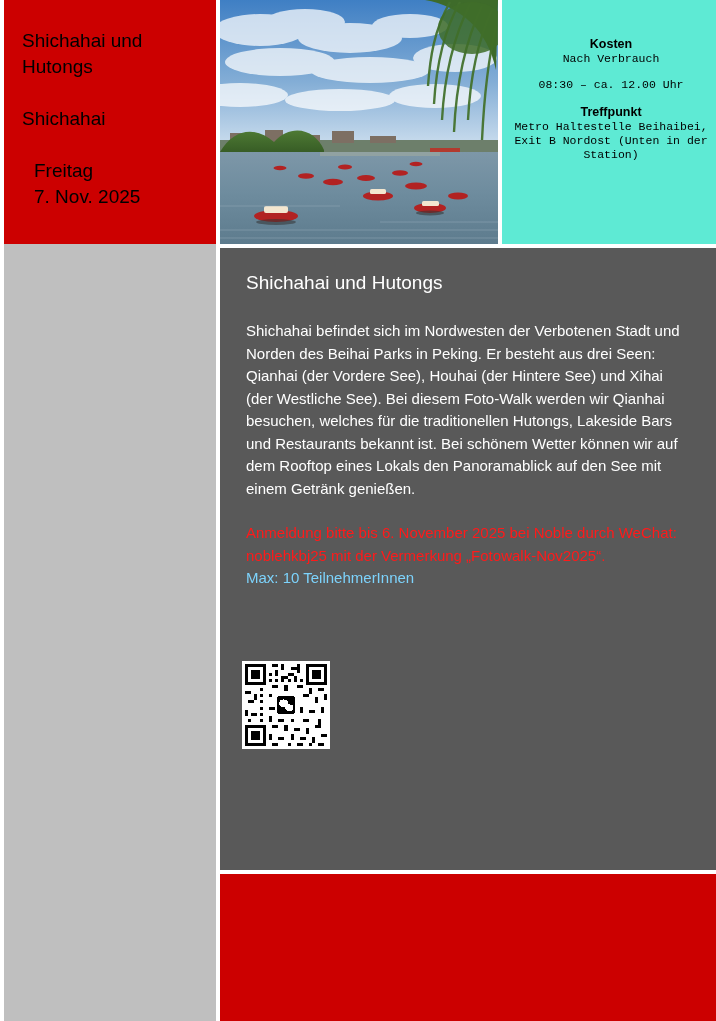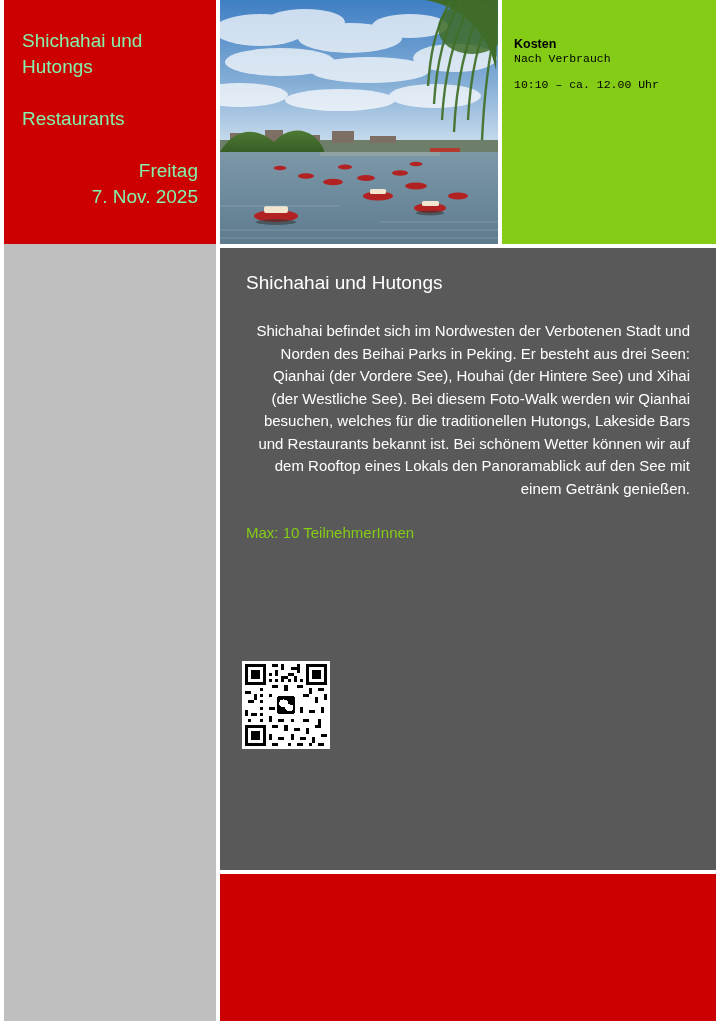--- a/index.html
+++ b/index.html
@@ -34,42 +34,41 @@
   }
 
   
   .title-block {
     position: absolute;
     left: 4px;
     top: 0;
     width: 212px;
     height: 244px;
     background: #cc0000;
-    color: #86efac;
+    color: #000000;
     box-sizing: border-box;
     padding: 28px 18px 0 18px;
   }
   .title-main {
     font-size: 19px;
     line-height: 26px;
     font-weight: normal;
     margin: 0 0 26px 0;
     white-space: pre-line;
   }
   .title-group {
     font-size: 19px;
     line-height: 26px;
     margin: 0 0 26px 0;
   }
   .title-date {
     font-size: 19px;
     line-height: 26px;
-    margin: 0;
+    margin: 12px;
     white-space: pre-line;
-    text-align: right;
   }
 
   
   .photo {
     position: absolute;
     left: 220px;
     top: 0;
     width: 278px;
     height: 244px;
     overflow: hidden;
@@ -77,24 +76,25 @@
   }
   .photo svg { display: block; }
 
   
   .info-block {
     position: absolute;
     left: 502px;
     top: 0;
     width: 214px;
     height: 244px;
-    background: #84cc16;
+    background: #5eead4;
     box-sizing: border-box;
     padding: 36px 8px 0 12px;
     color: #000000;
+    text-align: center;
   }
   .info-item { margin-bottom: 12px; }
   .info-label {
     font-size: 12.5px;
     font-weight: bold;
     line-height: 16px;
   }
   .info-value {
     font-size: 11.5px;
     line-height: 14px;
@@ -117,33 +117,32 @@
     font-size: 19px;
     line-height: 26px;
     margin: 0 0 24px 0;
     font-weight: normal;
   }
   .body-text {
     font-size: 15px;
     line-height: 22.5px;
     margin: 0 0 22px 0;
     white-space: pre-line;
-    text-align: right;
   }
   .body-note {
     font-size: 15px;
     line-height: 22.5px;
     color: #ff1a1a;
     margin: 0;
     white-space: pre-line;
   }
   .body-max {
     font-size: 15px;
     line-height: 22.5px;
-    color: #84cc16;
+    color: #7dd3fc;
     margin: 0 0 24px 0;
   }
 
   
   .qr-wrap {
     position: absolute;
     left: 242px;
     top: 661px;
     width: 88px;
     height: 88px;
@@ -165,21 +164,21 @@
 </head>
 <body>
 
 <div class="poster">
 
   <div class="left-grey"></div>
 
   <div class="title-block">
     <div class="title-main">Shichahai und
 Hutongs</div>
-    <div class="title-group">Restaurants</div>
+    <div class="title-group">Shichahai</div>
     <div class="title-date">Freitag
 7. Nov. 2025</div>
   </div>
 
   <div class="photo">
     <svg width="278" height="244" viewBox="0 0 278 244" xmlns="http://www.w3.org/2000/svg">
       <defs>
         <linearGradient id="sky" x1="0" y1="0" x2="0" y2="1">
           <stop offset="0%" stop-color="#3f7fc4"></stop>
           <stop offset="55%" stop-color="#84aed6"></stop>
@@ -277,27 +276,32 @@
       </g>
     </svg>
   </div>
 
   <div class="info-block">
     <div class="info-item">
       <div class="info-label">Kosten</div>
       <div class="info-value">Nach Verbrauch</div>
     </div>
     <div class="info-item">
-      <div class="info-value">10:10 – ca. 12.00 Uhr</div>
+      <div class="info-value">08:30 – ca. 12.00 Uhr</div>
+    </div>
+    <div class="info-item">
+      <div class="info-label">Treffpunkt</div>
+      <div class="info-value">Metro Haltestelle Beihaibei, Exit B Nordost (Unten in der Station)</div>
     </div>
   </div>
 
   <div class="body-block">
     <div class="body-heading">Shichahai und Hutongs</div>
     <div class="body-text">Shichahai befindet sich im Nordwesten der Verbotenen Stadt und Norden des Beihai Parks in Peking.  Er besteht aus drei Seen: Qianhai (der Vordere See), Houhai (der Hintere See) und Xihai (der Westliche See).  Bei diesem Foto-Walk werden wir Qianhai besuchen, welches für die traditionellen Hutongs, Lakeside Bars und Restaurants bekannt ist.  Bei schönem Wetter können wir auf dem Rooftop eines Lokals den Panoramablick auf den See mit einem Getränk genießen.</div>
+    <div class="body-note">Anmeldung bitte bis 6. November 2025 bei Noble durch WeChat: noblehkbj25 mit der Vermerkung „Fotowalk-Nov2025“.</div>
     <div class="body-max">Max: 10 TeilnehmerInnen</div>
   </div>
 
   <div class="qr-wrap">
     <svg width="88" height="88" viewBox="0 0 29 29" shape-rendering="crispEdges" xmlns="http://www.w3.org/2000/svg">
       <rect width="29" height="29" fill="#ffffff"></rect>
       <g fill="#000000">
 
         <rect x="1" y="1" width="7" height="1"></rect>
           <rect x="1" y="7" width="7" height="1"></rect>

